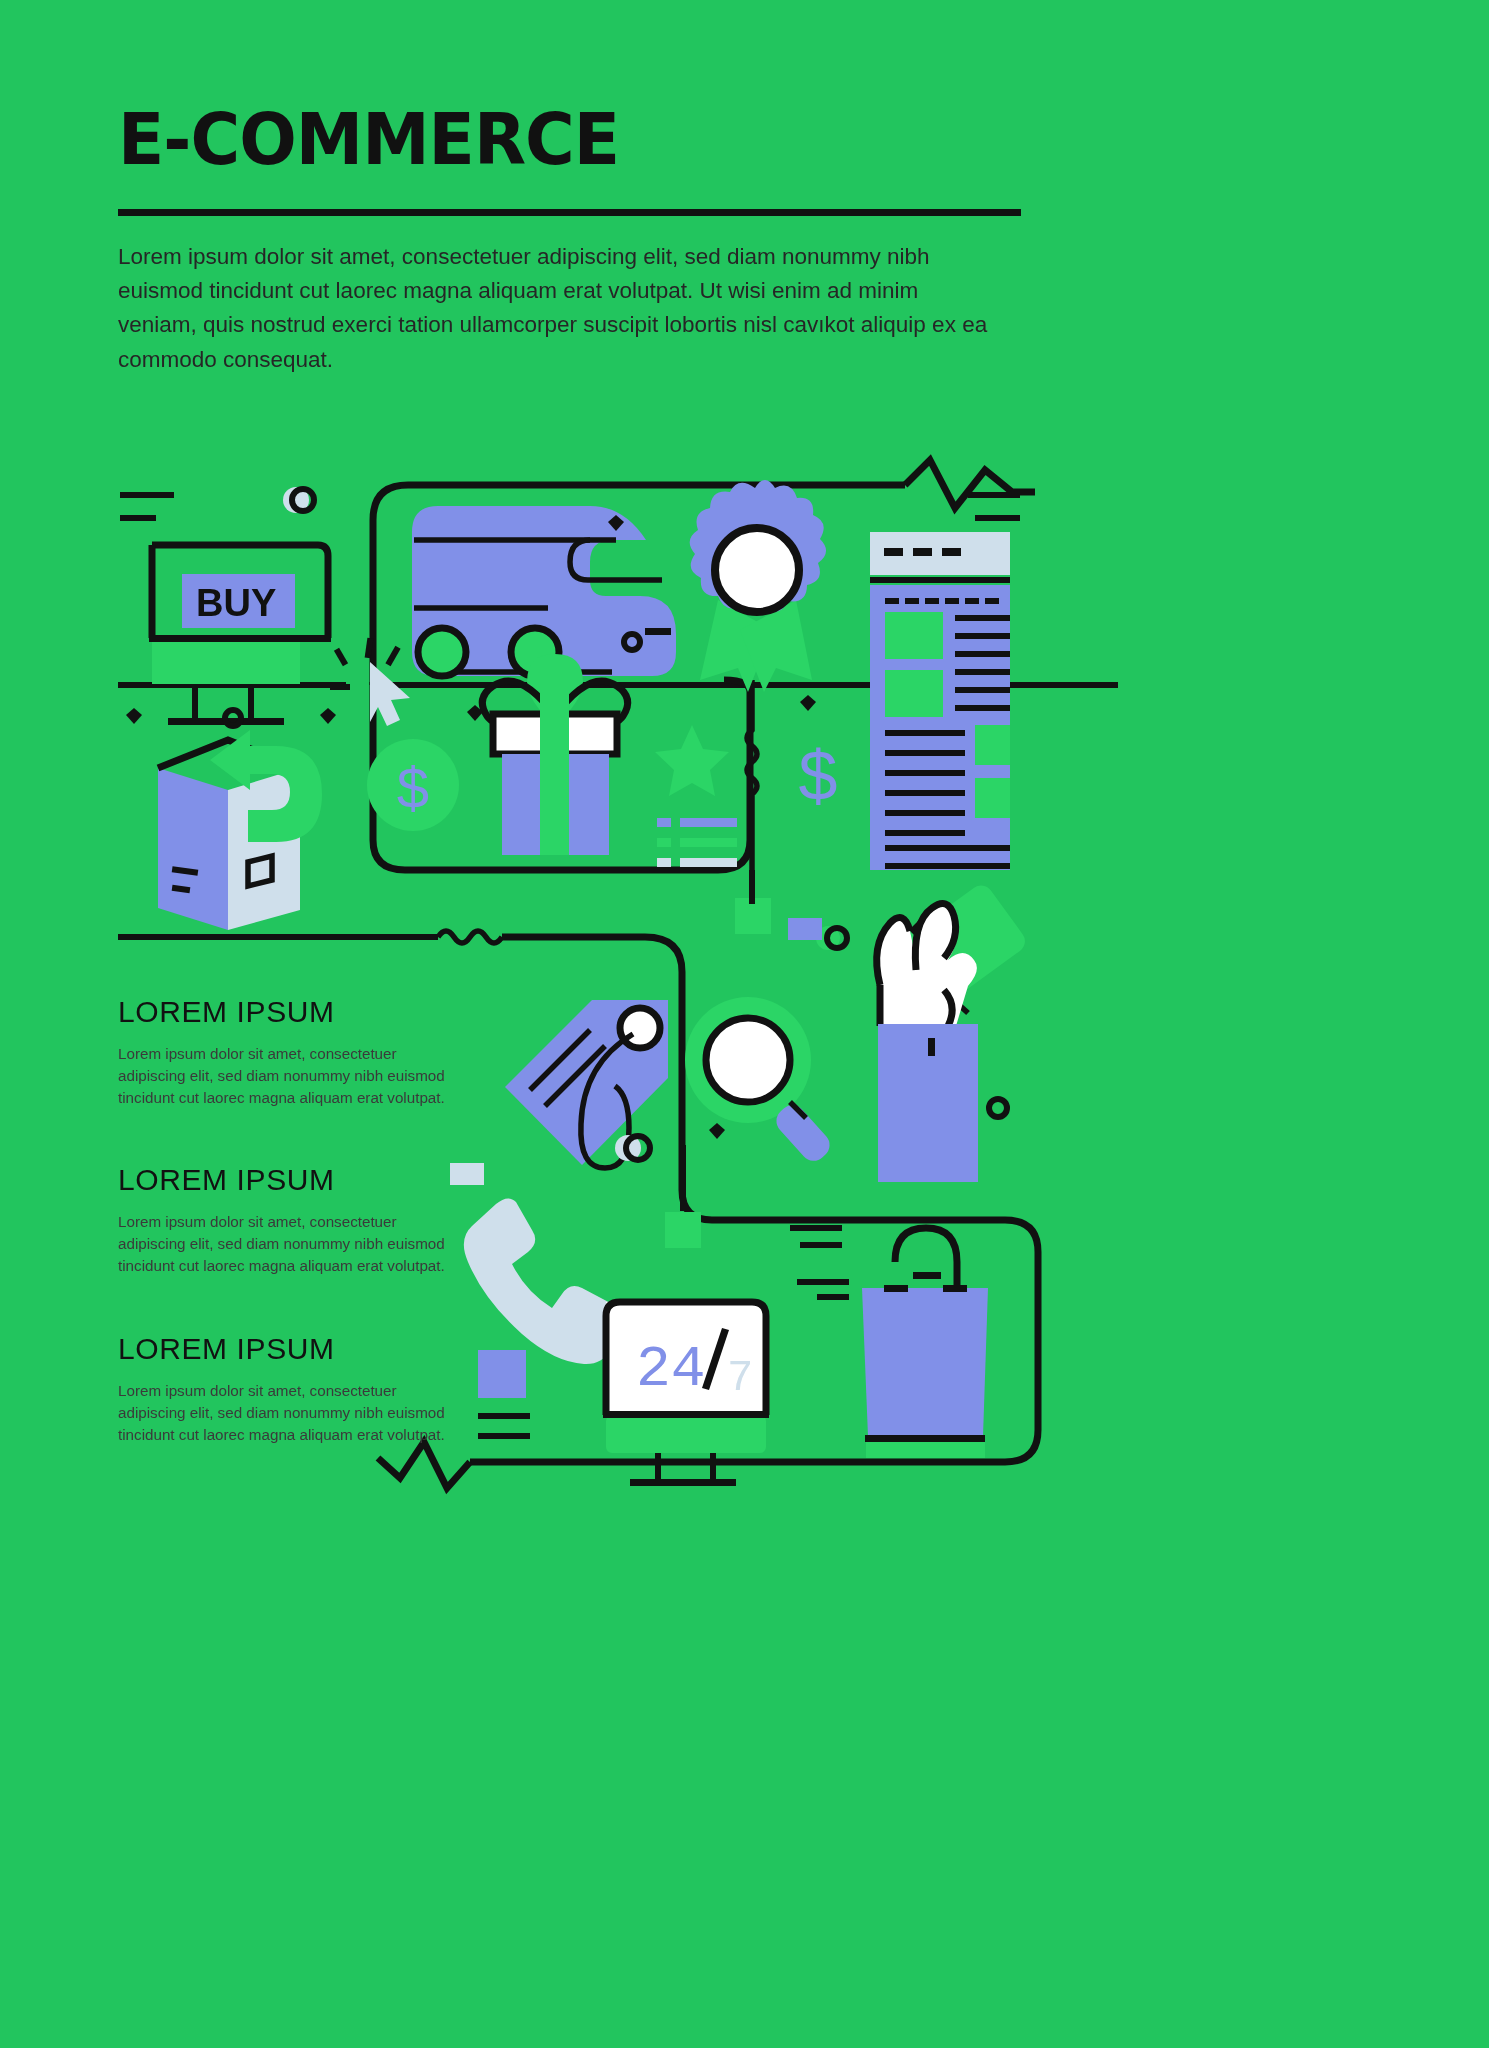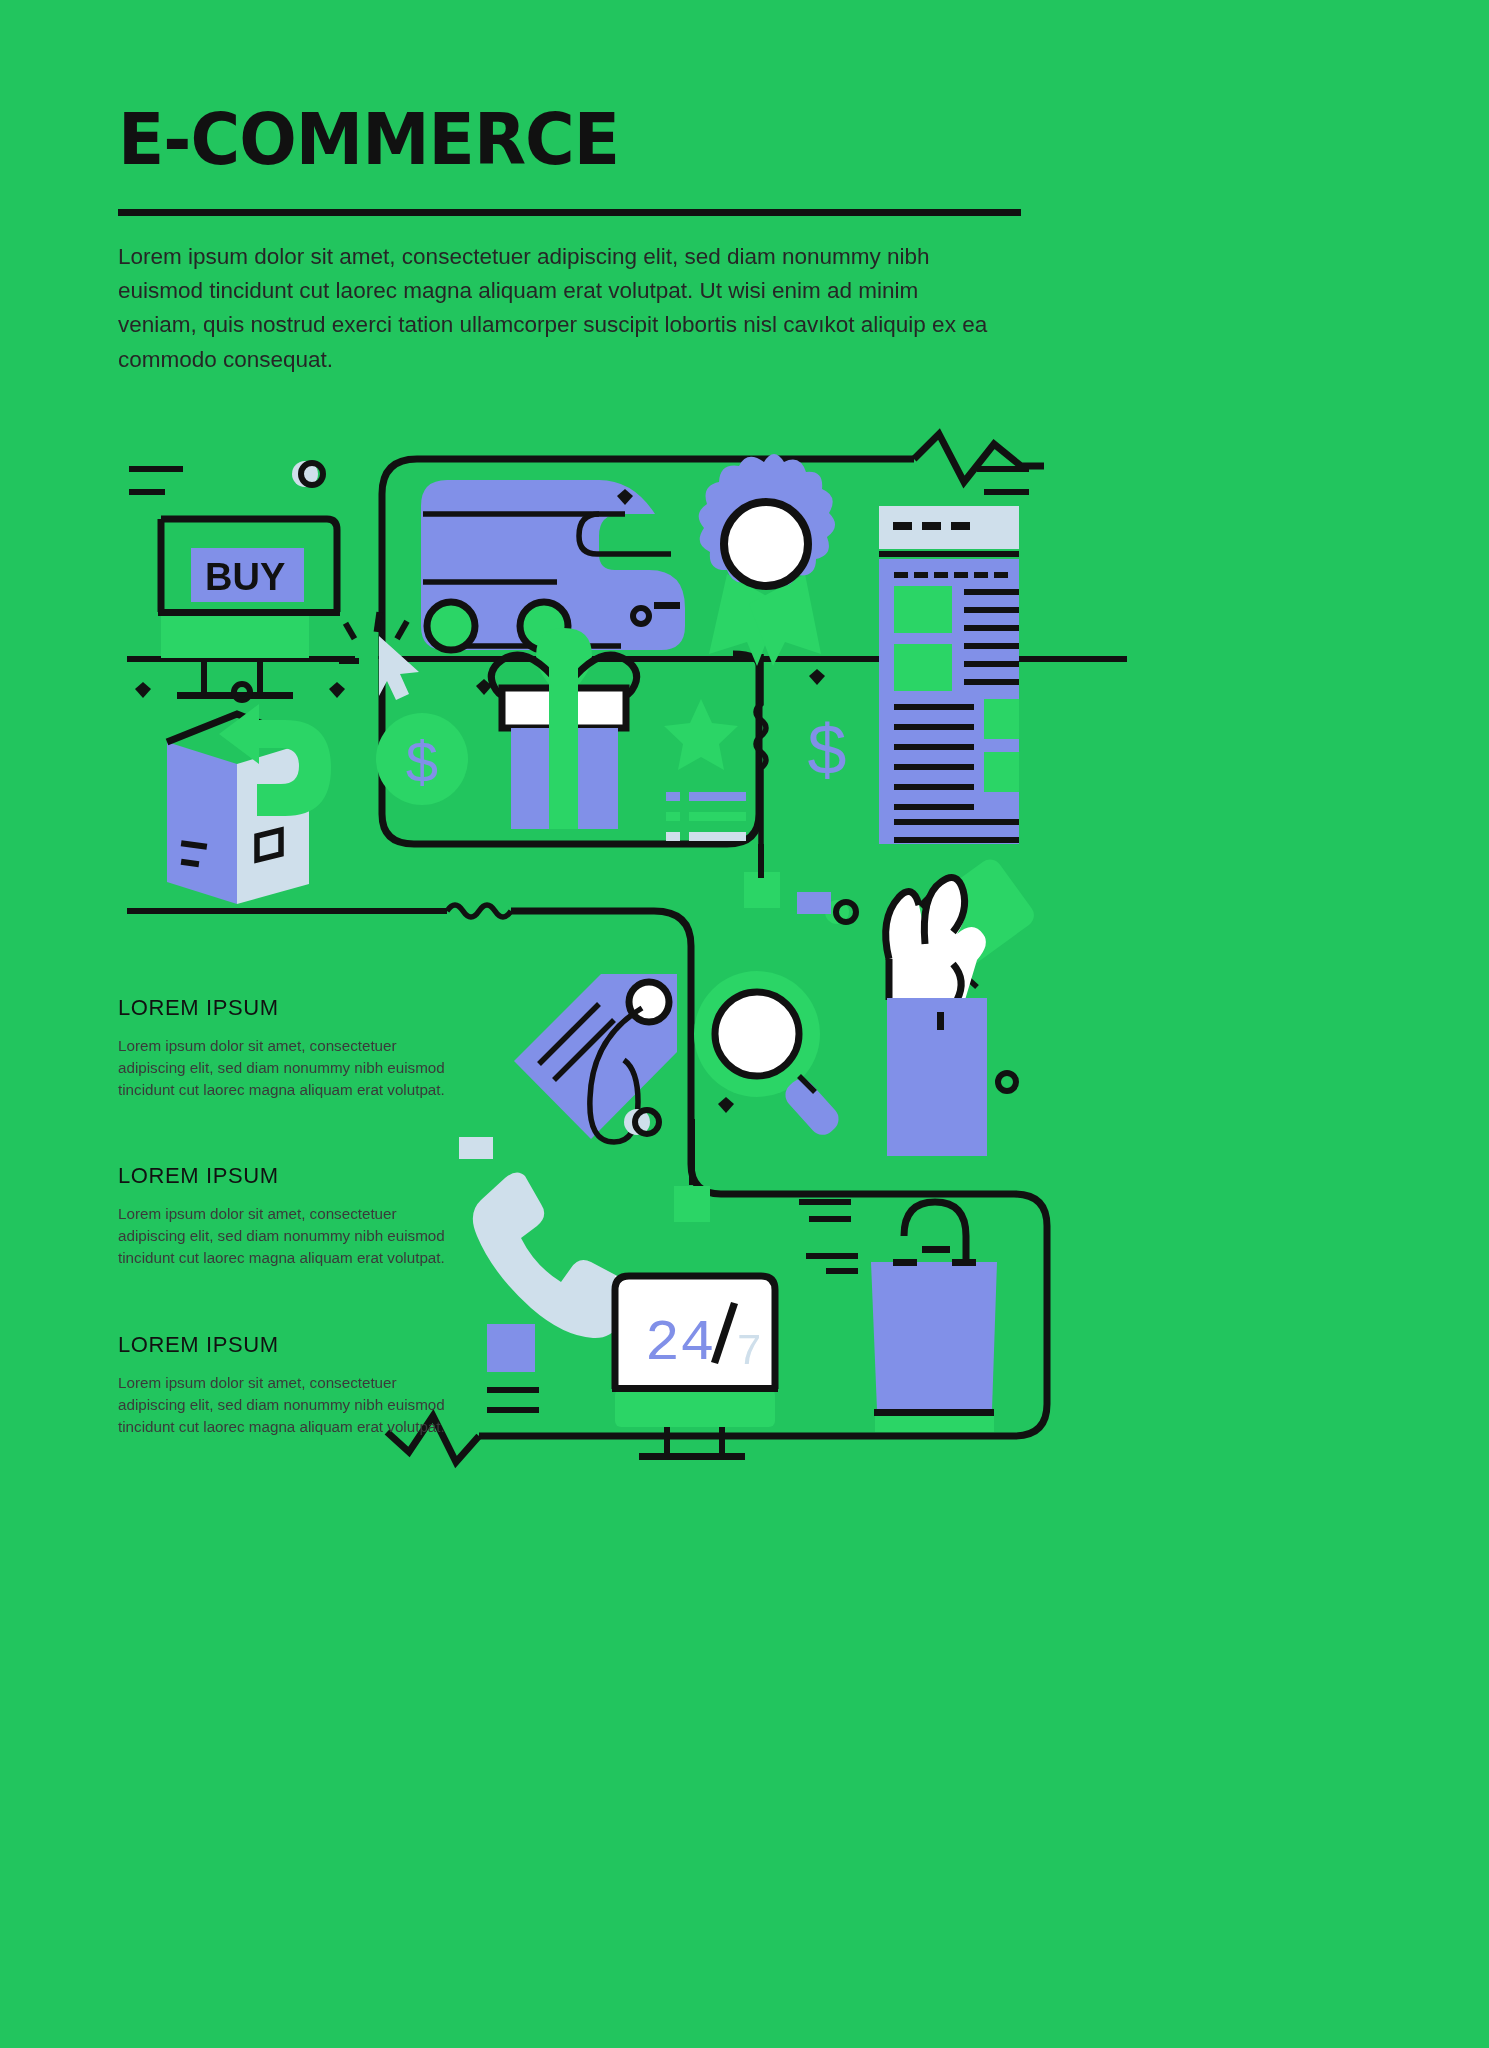--- a/index.html
+++ b/index.html
@@ -22,27 +22,27 @@
   .title-rule{
     position:absolute;left:118px;top:209px;width:903px;height:7px;background:#111;
   }
   .intro{
     position:absolute;left:118px;top:240px;width:880px;
     font-size:22.5px;line-height:1.52;color:#262626;
     font-family:"Liberation Sans", sans-serif;font-weight:300;
   }
 
   
-  .art{position:absolute;left:0;top:404px;width:1270px;height:1100px;padding-left:9px;}
+  .art{position:absolute;left:0;top:430px;width:1270px;height:1100px;}
   svg.artsvg{display:block;}
 
   
   .sec{position:absolute;left:118px;width:330px;}
   .sec h3{
-    margin:0 0 14px 0;font-size:22px;font-weight:400;letter-spacing:.6px;
+    margin:0 0 14px 0;font-size:30px;font-weight:400;letter-spacing:.6px;
     color:#111;font-family:"Liberation Sans", sans-serif;
   }
   .sec p{
     margin:0;font-size:15.2px;line-height:1.46;color:#3a3a3a;font-weight:300;
     font-family:"Liberation Sans", sans-serif;
   }
   #sec0{top:995px;}
   #sec1{top:1163px;}
   #sec2{top:1332px;}
 </style>

